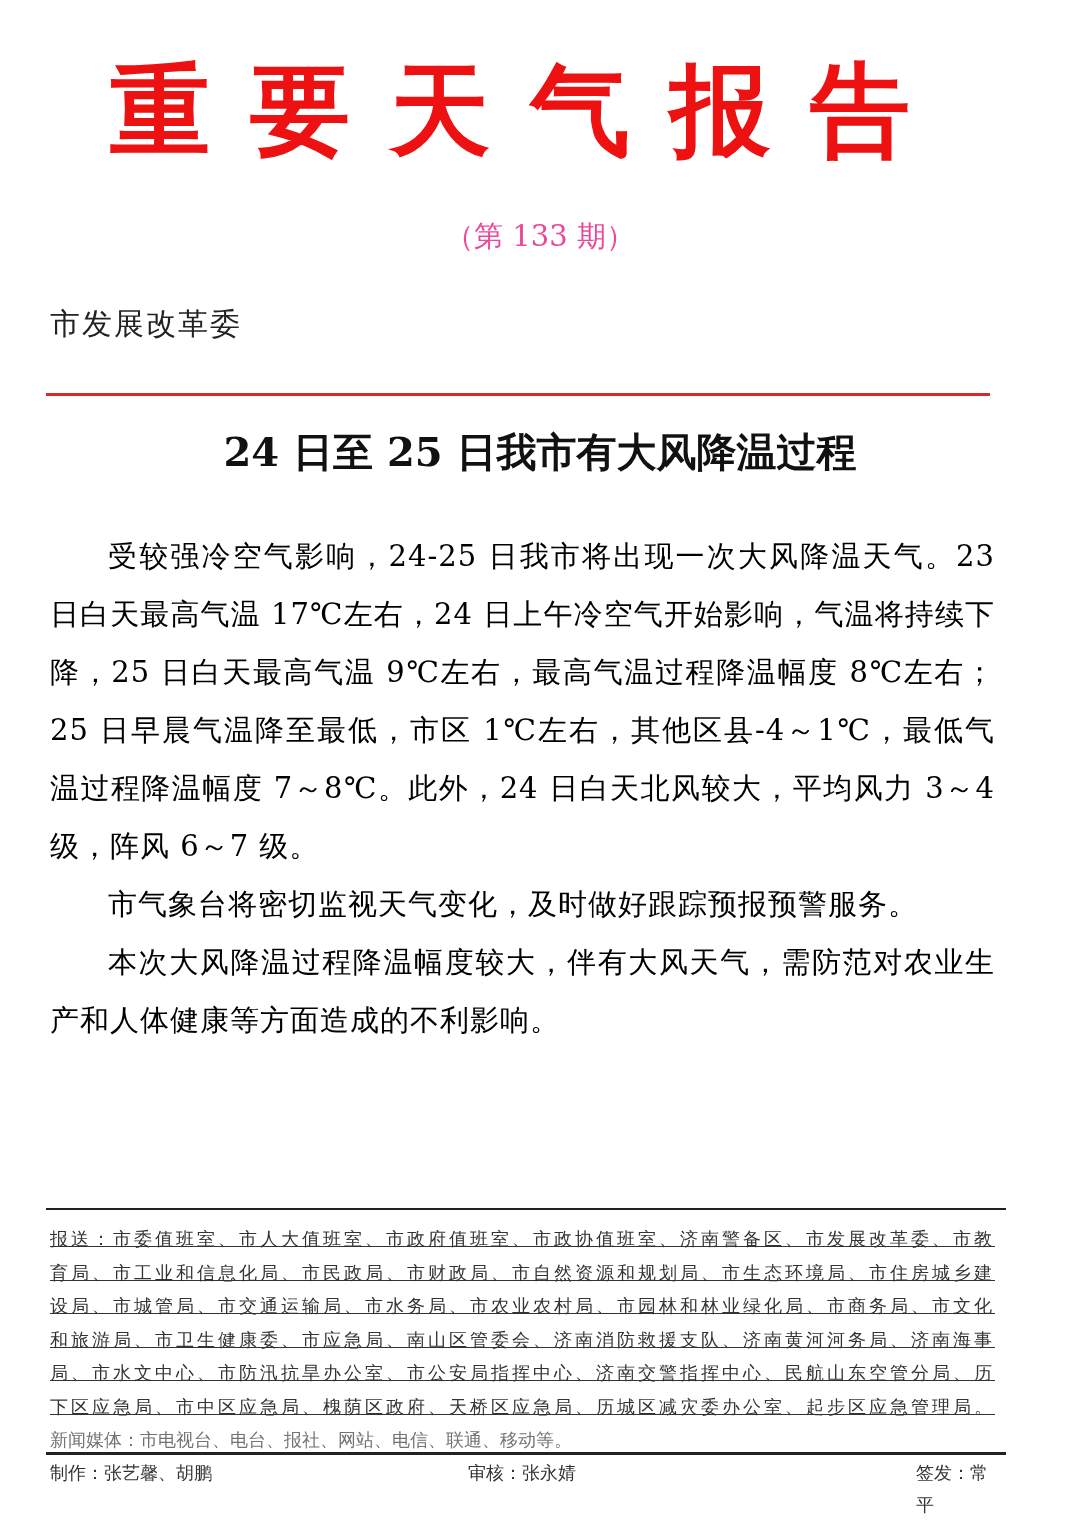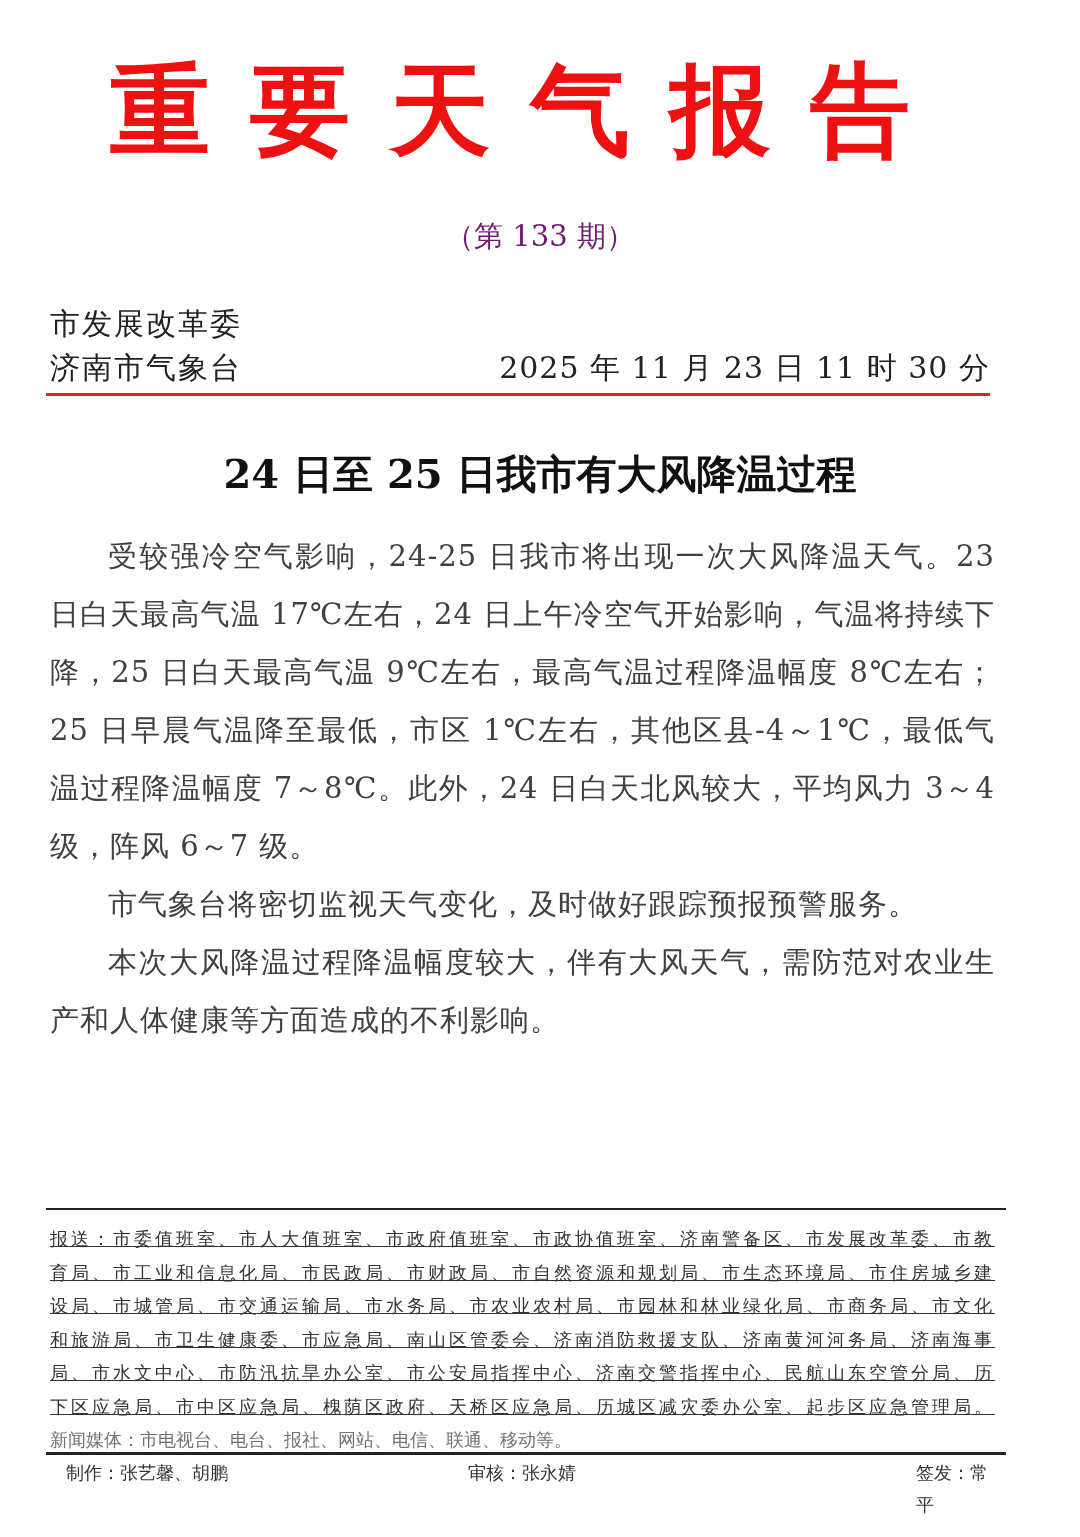--- a/index.html
+++ b/index.html
@@ -31,21 +31,21 @@
     }
     .masthead span { display: block; }
     .issue {
       position: absolute;
       top: 216px;
       left: 0;
       width: 1080px;
       text-align: center;
       font-size: 29px;
       line-height: 40px;
-      color: #701a75;
+      color: #ec4899;
     }
     .org-block {
       position: absolute;
       left: 50px;
       top: 302px;
       width: 940px;
       font-size: 30px;
       line-height: 44px;
       color: #222;
     }
@@ -54,37 +54,37 @@
     .red-rule {
       position: absolute;
       left: 46px;
       top: 393px;
       width: 944px;
       height: 3px;
       background: #d42a2a;
     }
     .headline {
       position: absolute;
-      top: 446px;
+      top: 424px;
       left: 0;
       width: 1080px;
       text-align: center;
       font-size: 40px;
       font-weight: bold;
       line-height: 56px;
       color: #111;
     }
     .body-text {
       position: absolute;
       left: 50px;
       top: 527px;
       width: 945px;
       font-size: 29px;
       line-height: 58px;
-      color: #404040;
+      color: #000000;
       text-align: justify;
     }
     .body-text p { text-indent: 2em; margin-bottom: 0; letter-spacing: 1px; }
     .body-text p + p { margin-top: 0; }
     .rule-black {
       position: absolute;
       left: 46px;
       width: 960px;
       height: 2px;
       background: #222;
@@ -112,45 +112,41 @@
     }
     .footer-row {
       position: absolute;
       left: 50px;
       top: 1457px;
       width: 945px;
       font-size: 18px;
       line-height: 32px;
       color: #333;
     }
-    .footer-row .made { position: absolute; left: 0; top: 0; margin-left: 16px; }
+    .footer-row .made { position: absolute; left: 0; top: 0; }
     .footer-row .review { position: absolute; left: 418px; top: 0; }
     .footer-row .sign { position: absolute; left: 822px; top: 0; margin-left: 44px; }
   </style>
 </head>
 <body>
 
 <div class="masthead">
   <span>重</span>
   <span>要</span>
   <span>天</span>
   <span>气</span>
   <span>报</span>
   <span>告</span>
 </div>
 
 <div class="issue">（第 133 期）</div>
 
 <div class="org-block">
   <div class="org-line">
     <span>市发展改革委</span>
-  </div>
-  <div class="org-line">
-    <span>济南市气象台</span>
-    <span class="date">2025 年 11 月 23 日 11 时 30 分</span>
   </div>
 </div>
 
 <div class="red-rule"></div>
 
 <h1 class="headline">24 日至 25 日我市有大风降温过程</h1>
 
 <div class="body-text">
   <p>受较强冷空气影响，24-25 日我市将出现一次大风降温天气。23 日白天最高气温 17℃左右，24 日上午冷空气开始影响，气温将持续下降，25 日白天最高气温 9℃左右，最高气温过程降温幅度 8℃左右；25 日早晨气温降至最低，市区 1℃左右，其他区县-4～1℃，最低气温过程降温幅度 7～8℃。此外，24 日白天北风较大，平均风力 3～4 级，阵风 6～7 级。</p>
   <p>市气象台将密切监视天气变化，及时做好跟踪预报预警服务。</p>

